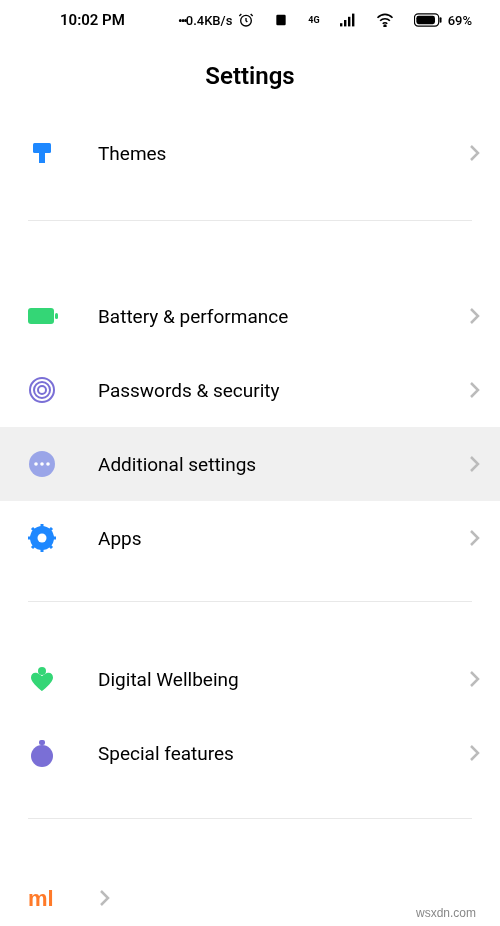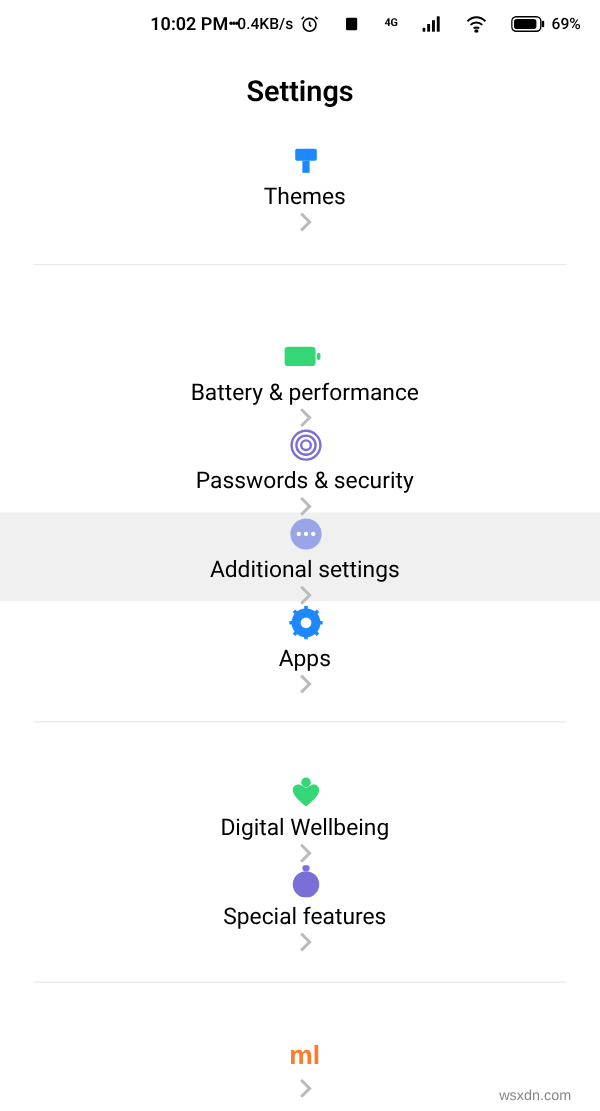--- a/index.html
+++ b/index.html
@@ -9,53 +9,52 @@
       background: #fff;
       font-family: -apple-system, BlinkMacSystemFont, "Segoe UI", Roboto, sans-serif;
       color: #000;
       position: relative;
       overflow: hidden;
     }
     .status-bar {
       height: 40px;
       display: flex;
       align-items: center;
-      justify-content: flex-end;
-      padding: 0 16px;
+      justify-content: space-between;
+      padding: 0 28px;
       font-size: 14px;
       font-weight: 500;
+      margin-left: 32px;
     }
     .status-left { font-size: 15px; font-weight: 600; }
     .status-right { display: flex; align-items: center; gap: 6px; font-size: 13px; }
     .status-icons { display: flex; align-items: center; gap: 20px; }
     .page-title {
       text-align: center;
       font-size: 24px;
       font-weight: 600;
       padding: 22px 0 26px;
     }
     .list { }
     .row {
       display: flex;
       align-items: center;
       height: 74px;
       padding: 0 20px 0 28px;
       cursor: pointer;
-      flex-direction: column;
     }
     .row.highlighted { background: #f0f0f0; }
     .icon-wrap {
       width: 36px;
       height: 36px;
       display: flex;
       align-items: center;
-      justify-content: flex-end;
+      justify-content: flex-start;
       margin-right: 34px;
       flex-shrink: 0;
-      margin-left: 28px;
     }
     .row-label {
       flex: 1;
       font-size: 19px;
       font-weight: 400;
       color: #000;
     }
     .chevron {
       color: #bbb;
       flex-shrink: 0;

